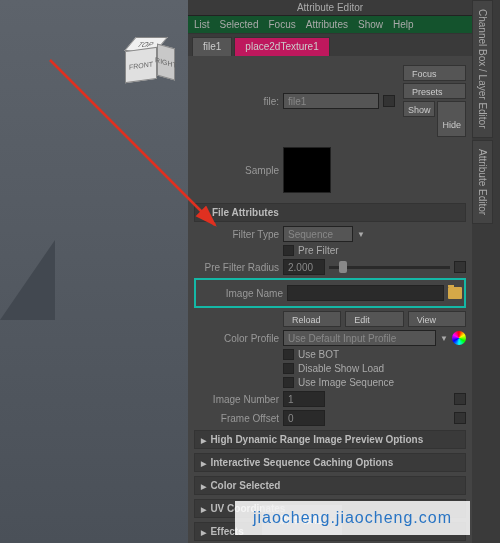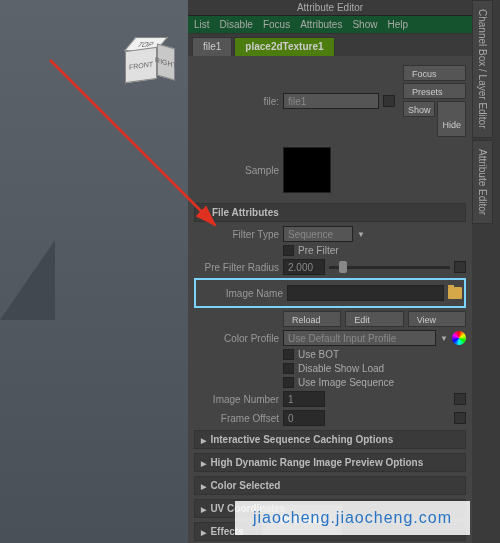--- a/index.html
+++ b/index.html
@@ -12,39 +12,39 @@
 .cube-top { width: 32px; height: 14px; left: 5px; top: 2px; transform: skewX(-40deg); background: #f0f0f0; }
 .tri { position: absolute; left: 0; top: 240px; width: 0; height: 0; border-left: 55px solid transparent; border-bottom: 80px solid #424850; }
 .panel { position: absolute; left: 188px; top: 0; width: 284px; height: 543px; background: #444444; color: #aaa; font-size: 10px; }
 .sidebar-r { position: absolute; right: 0; top: 0; width: 28px; height: 543px; background: #3a3a3a; }
 .side-tab { writing-mode: vertical-rl; color: #aaa; font-size: 10px; padding: 8px 4px; background: #444; margin-bottom: 2px; border: 1px solid #333; }
 .title-bar { height: 16px; background: #3a3a3a; color: #aaa; font-size: 10px; text-align: center; line-height: 16px; border-bottom: 1px solid #222; }
 .menu-bar { height: 18px; background: #14532d; display: flex; gap: 10px; padding: 0 6px; align-items: center; font-size: 10px; border-bottom: 1px solid #333; }
 .menu-bar span { color: #aaa; cursor: default; }
 .tabs { height: 22px; background: #3a3a3a; display: flex; gap: 2px; padding: 3px 4px 0; }
 .tab { background: #555; color: #ccc; padding: 3px 10px; font-size: 10px; border: 1px solid #333; border-bottom: none; }
-.tab.inactive { background: #4d7c0f; font-weight: bold; }
+.tab.inactive { background: #be185d; }
 .content { padding: 6px; }
 .row { display: flex; align-items: center; margin: 3px 0; gap: 4px; }
 .label { width: 85px; text-align: right; font-size: 10px; color: #999; }
 .field { background: #2a2a2a; border: 1px solid #222; height: 16px; flex: 1; color: #888; padding: 0 4px; font-size: 10px; line-height: 16px; }
 .field.light { background: #555; }
 .btn { background: #555; border: 1px solid #333; color: #ccc; font-size: 9px; padding: 2px 8px; height: 16px; line-height: 12px; }
 .btn-stack { display: flex; flex-direction: column; gap: 2px; margin-left: 4px; }
 .swatch { width: 48px; height: 46px; background: #000; border: 1px solid #222; }
 .section-hdr { background: #3a3a3a; padding: 3px 6px; font-weight: bold; font-size: 10px; color: #bbb; display: flex; align-items: center; gap: 4px; margin: 4px 0; border: 1px solid #333; }
 .arrow-down::before { content: "▼"; font-size: 7px; }
 .arrow-right::before { content: "▶"; font-size: 7px; }
 .checkbox { width: 11px; height: 11px; background: #2a2a2a; border: 1px solid #222; display: inline-block; }
 .slider-track { flex: 1; height: 3px; background: #2a2a2a; position: relative; }
 .slider-thumb { position: absolute; width: 8px; height: 12px; background: #888; top: -5px; left: 10px; border-radius: 2px; }
 .folder-icon { width: 14px; height: 12px; background: #d4a848; display: inline-block; border-radius: 1px; position: relative; }
 .folder-icon::before { content: ""; position: absolute; top: -2px; left: 0; width: 6px; height: 2px; background: #d4a848; }
 .color-wheel { width: 14px; height: 14px; border-radius: 50%; background: conic-gradient(red,yellow,lime,cyan,blue,magenta,red); }
-.highlight-box { border: 2px solid #7dd3fc; padding: 2px; margin: 2px 0; }
+.highlight-box { border: 2px solid #14b8a6; padding: 2px; margin: 2px 0; }
 .arrow-annot { position: absolute; left: 40px; top: 50px; width: 190px; height: 190px; pointer-events: none; z-index: 100; }
 .notes { background: #3a3a3a; padding: 3px 6px; font-size: 10px; font-weight: bold; margin-top: 4px; text-align: right; }
 .watermark { position: absolute; right: 30px; bottom: 8px; background: rgba(255,255,255,0.85); padding: 8px 18px; font-size: 16px; color: #2874c4; letter-spacing: 1px; }
 .wm2 { right: 158px; background: rgba(120,120,130,0.5); color: #ddd; font-size: 10px; }
 .knob { width: 12px; height: 12px; background: #333; border: 1px solid #222; }
 </style>
 </head>
 <body>
 
 <div class="viewport">
@@ -62,21 +62,21 @@
         <path d="M0,0 L0,6 L9,3 z" fill="#e03020"></path>
       </marker>
     </defs>
   <line x1="10" y1="10" x2="175" y2="175" stroke="#e03020" stroke-width="2.5" marker-end="url(#ah)"></line>
 </svg>
 
 <div class="panel">
   <div class="title-bar">Attribute Editor</div>
   <div class="menu-bar">
     <span>List</span>
-    <span>Disable</span>
+    <span>Selected</span>
     <span>Focus</span>
     <span>Attributes</span>
     <span>Show</span>
     <span>Help</span>
   </div>
   <div class="tabs">
     <div class="tab">file1</div>
     <div class="tab inactive">place2dTexture1</div>
   </div>
   <div class="content">
@@ -168,25 +168,25 @@
     </div>
     <div class="row">
       <div class="label">Frame Offset</div>
       <div class="field" style="flex:0 0 42px">0</div>
       <div style="flex:1"></div>
         <span class="knob"></span>
     </div>
 
     <div class="section-hdr">
         <span class="arrow-right"></span>
+        <span>High Dynamic Range Image Preview Options</span>
+      </div>
+    <div class="section-hdr">
+        <span class="arrow-right"></span>
         <span>Interactive Sequence Caching Options</span>
-      </div>
-    <div class="section-hdr">
-        <span class="arrow-right"></span>
-        <span>High Dynamic Range Image Preview Options</span>
       </div>
     <div class="section-hdr">
         <span class="arrow-right"></span>
         <span>Color Selected</span>
       </div>
     <div class="section-hdr">
         <span class="arrow-right"></span>
         <span>UV Coordinates</span>
       </div>
     <div class="section-hdr">

